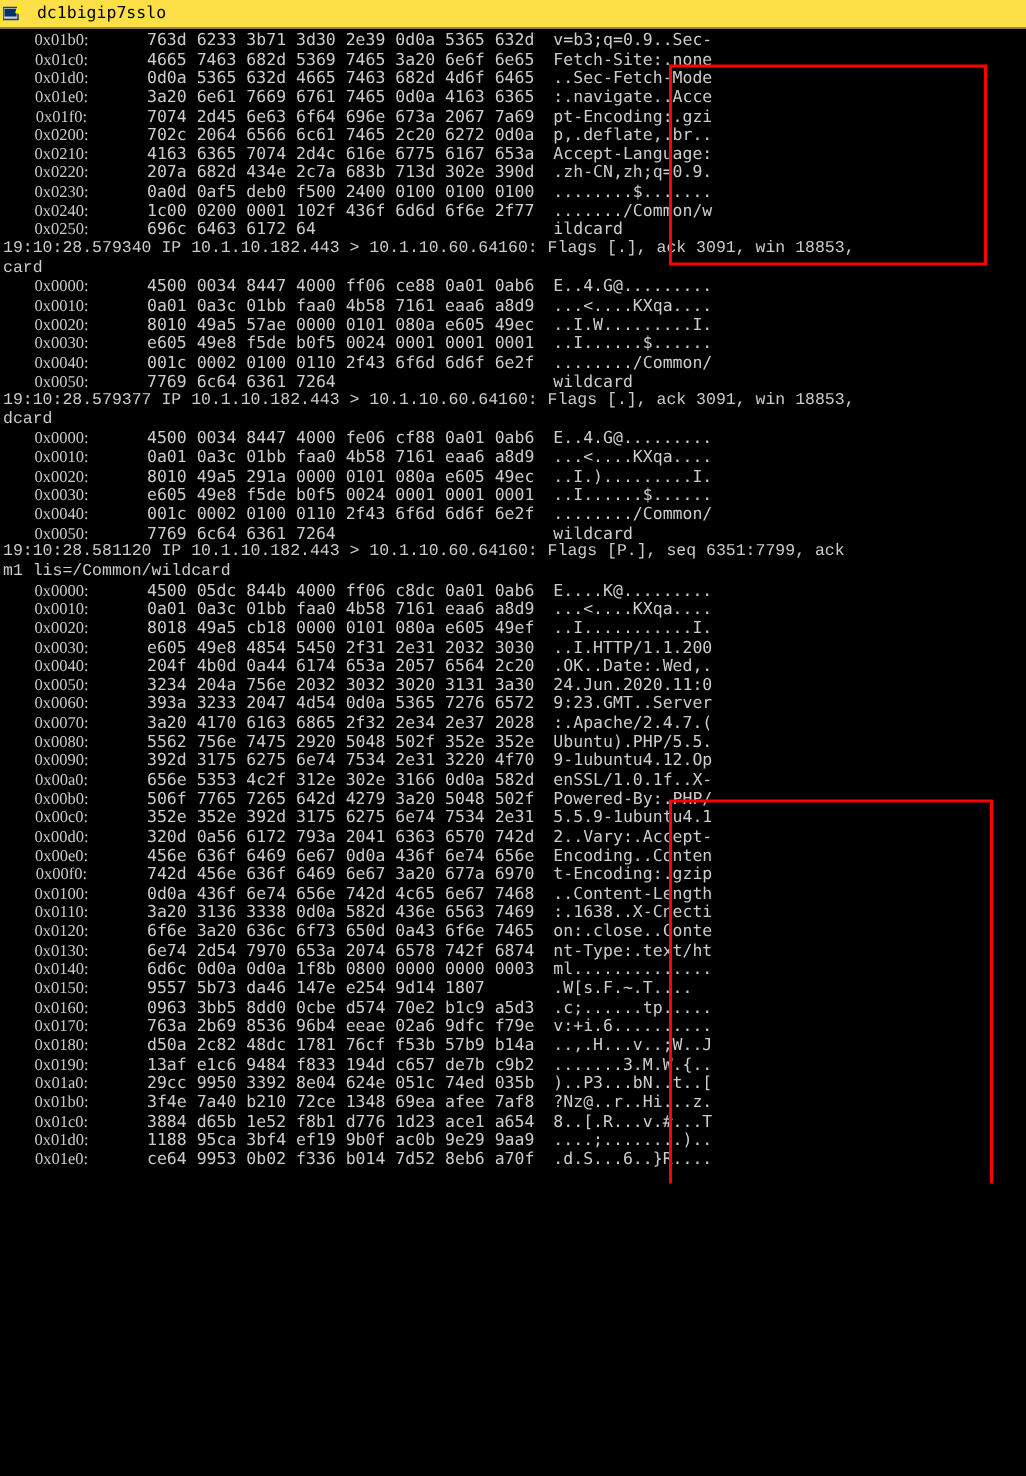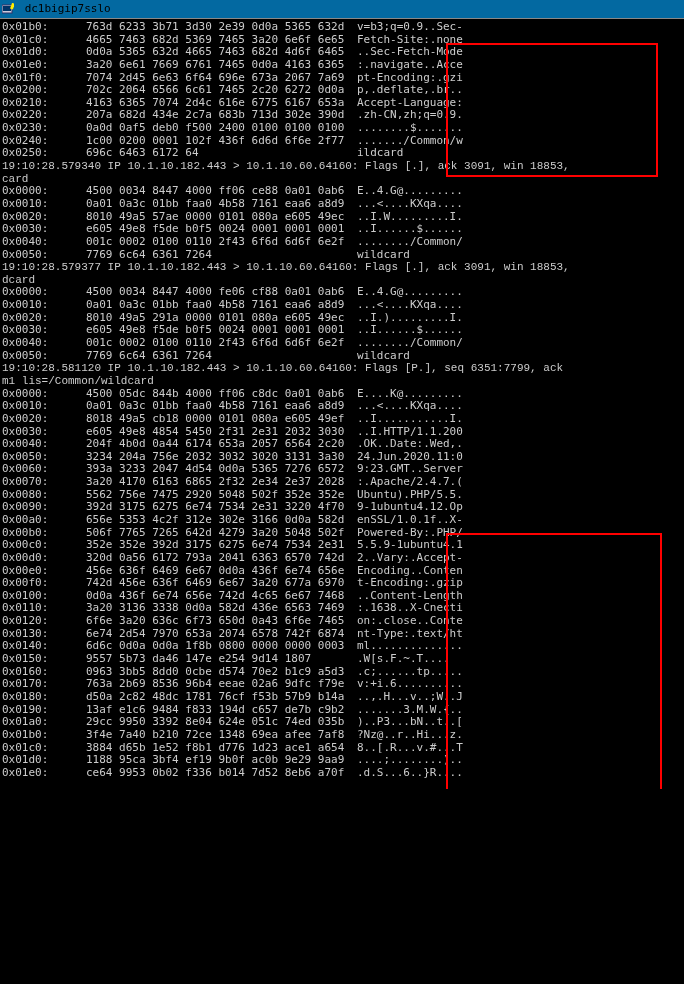--- a/index.html
+++ b/index.html
@@ -1,21 +1,21 @@
 <!DOCTYPE html>
 <html><head>
 <meta charset="utf-8">
 <style>
   html,body{margin:0;padding:0;background:#000;color:#ccc;font-family:Consolas,Menlo,monospace;font-size:11px;line-height:1.15;width:684px;}
-  .titlebar{background:#0369a1;color:#000;height:18px;line-height:18px;padding-left:2px;border-bottom:1px solid #888;font-size:11px;}
+  .titlebar{background:#fde047;color:#000;height:18px;line-height:18px;padding-left:2px;border-bottom:1px solid #888;font-size:11px;}
   .titlebar .ico{display:inline-block;width:12px;height:12px;vertical-align:middle;margin-right:4px;}
   .content{padding:2px 2px 10px 2px;white-space:pre;overflow:hidden;}
   .row{display:flex;}
-  .off{color:#ccc;width:78px;text-align:left;padding-right:6px;}
-  .hex{color:#ccc;flex:0 0 auto;padding-right:6px;}
+  .off{color:#ccc;width:78px;text-align:center;padding-right:6px;font-family:Liberation Serif, serif;}
+  .hex{color:#ccc;flex:0 0 auto;padding-right:6px;margin-left:12px;}
   .asc{color:#ccc;flex:0 0 auto;}
   .summary{color:#ccc;font-family:Liberation Mono, monospace;}
   .box{border:2px solid #f00;position:absolute;pointer-events:none;}
   #box-a{left:446px;top:24px;width:208px;height:130px;}
   #box-b{left:446px;top:514px;width:212px;height:460px;}
   .wrap{position:relative;}
 </style>
 </head>
 <body>
 

